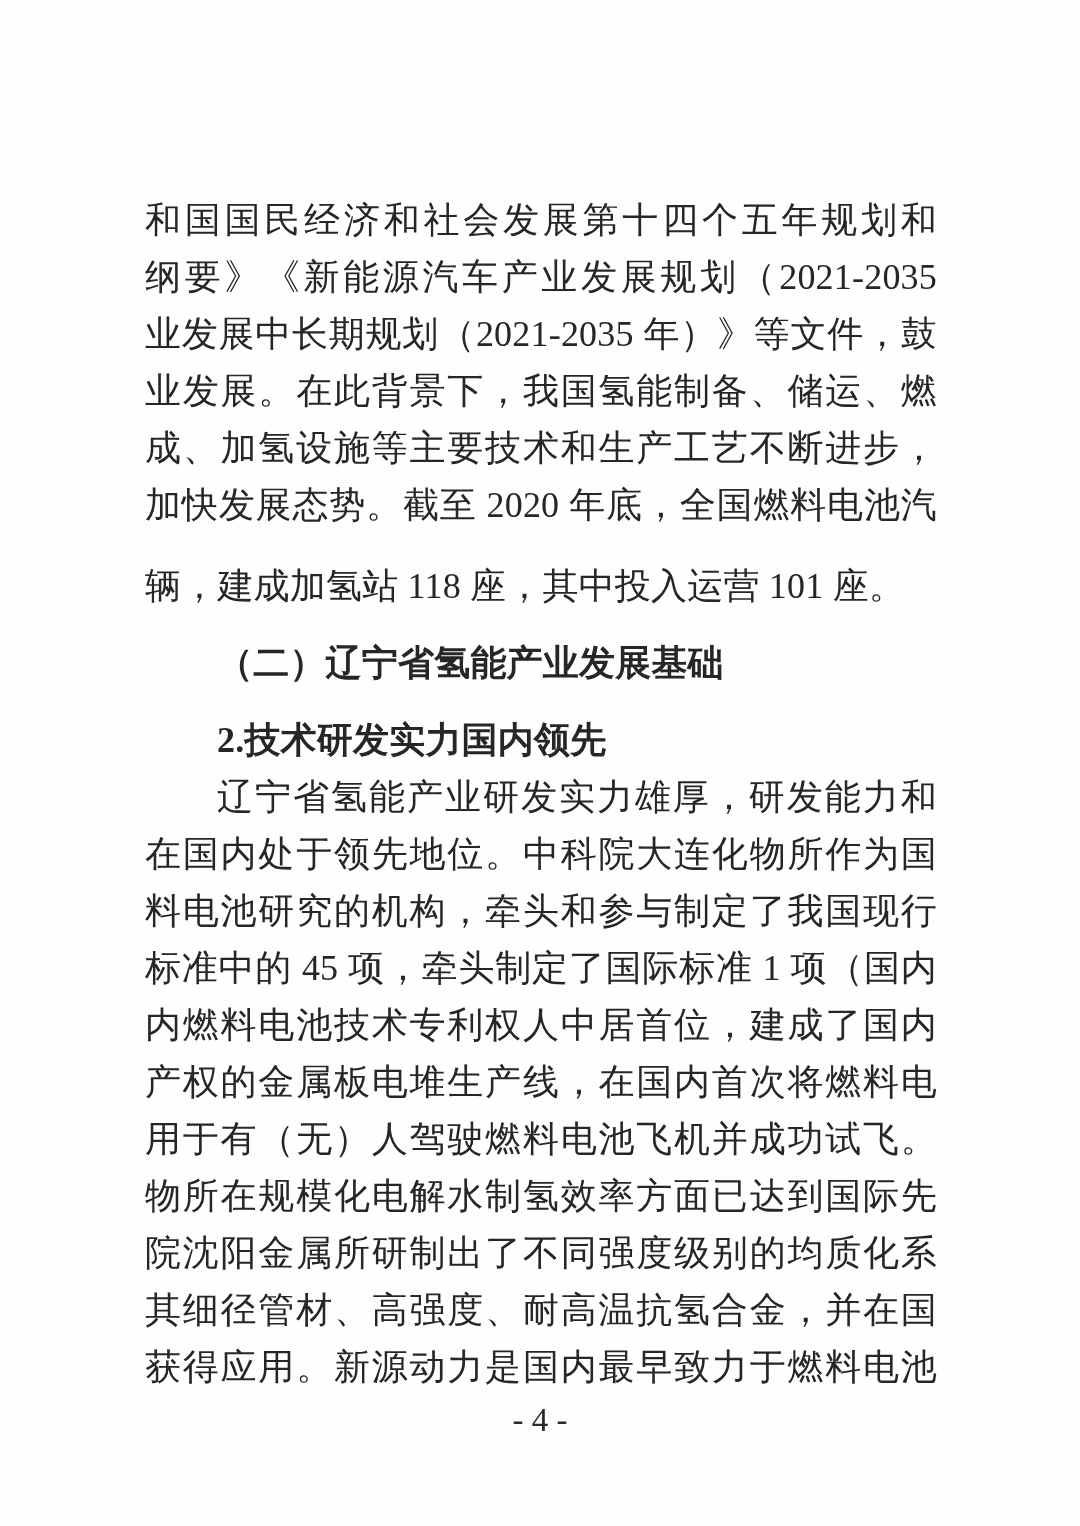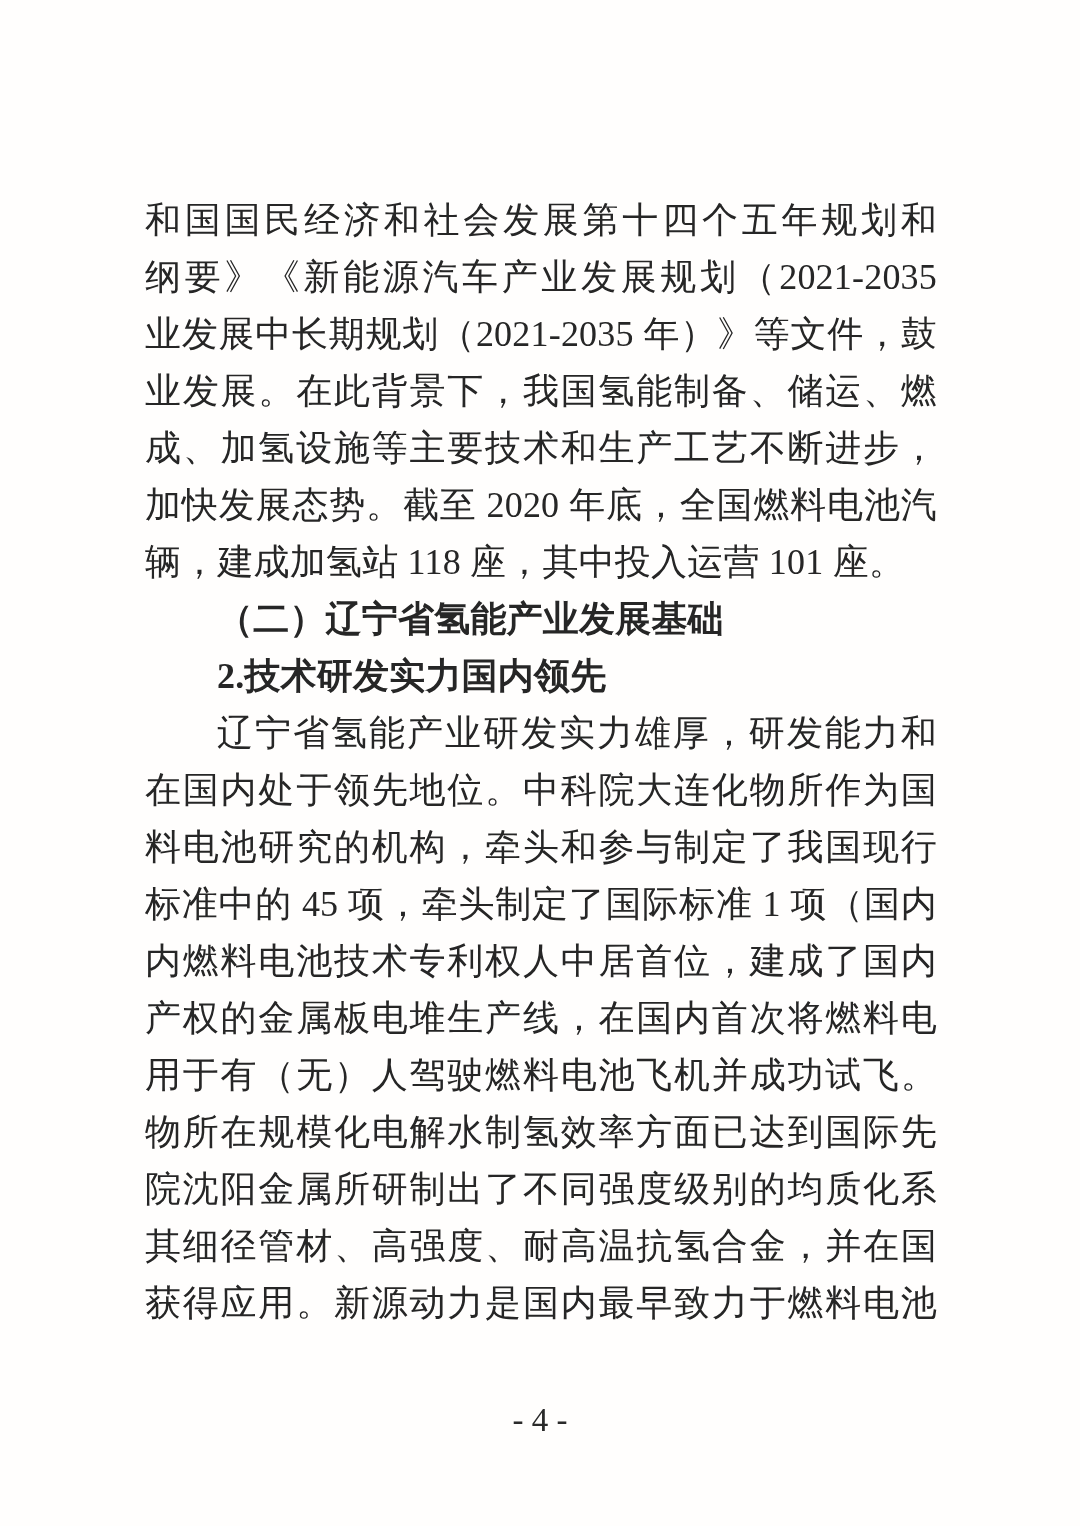--- a/index.html
+++ b/index.html
@@ -24,26 +24,28 @@
     line-height: 57px;
     overflow: hidden;
     text-align: justify;
     text-align-last: justify;
     text-justify: inter-character;
     letter-spacing: 0.2px;
   }
   .line.short {
     text-align: center;
     text-align-last: left;
+    margin-top: 24px;
   }
   .line.heading {
     font-weight: bold;
     text-align: left;
     text-align-last: left;
     text-indent: 2em;
+    margin-top: 20px;
   }
   .line.first-indent {
     text-indent: 2em;
   }
   .footer {
     position: absolute;
     left: 0;
     top: 1396px;
     width: 1080px;
     text-align: center;

